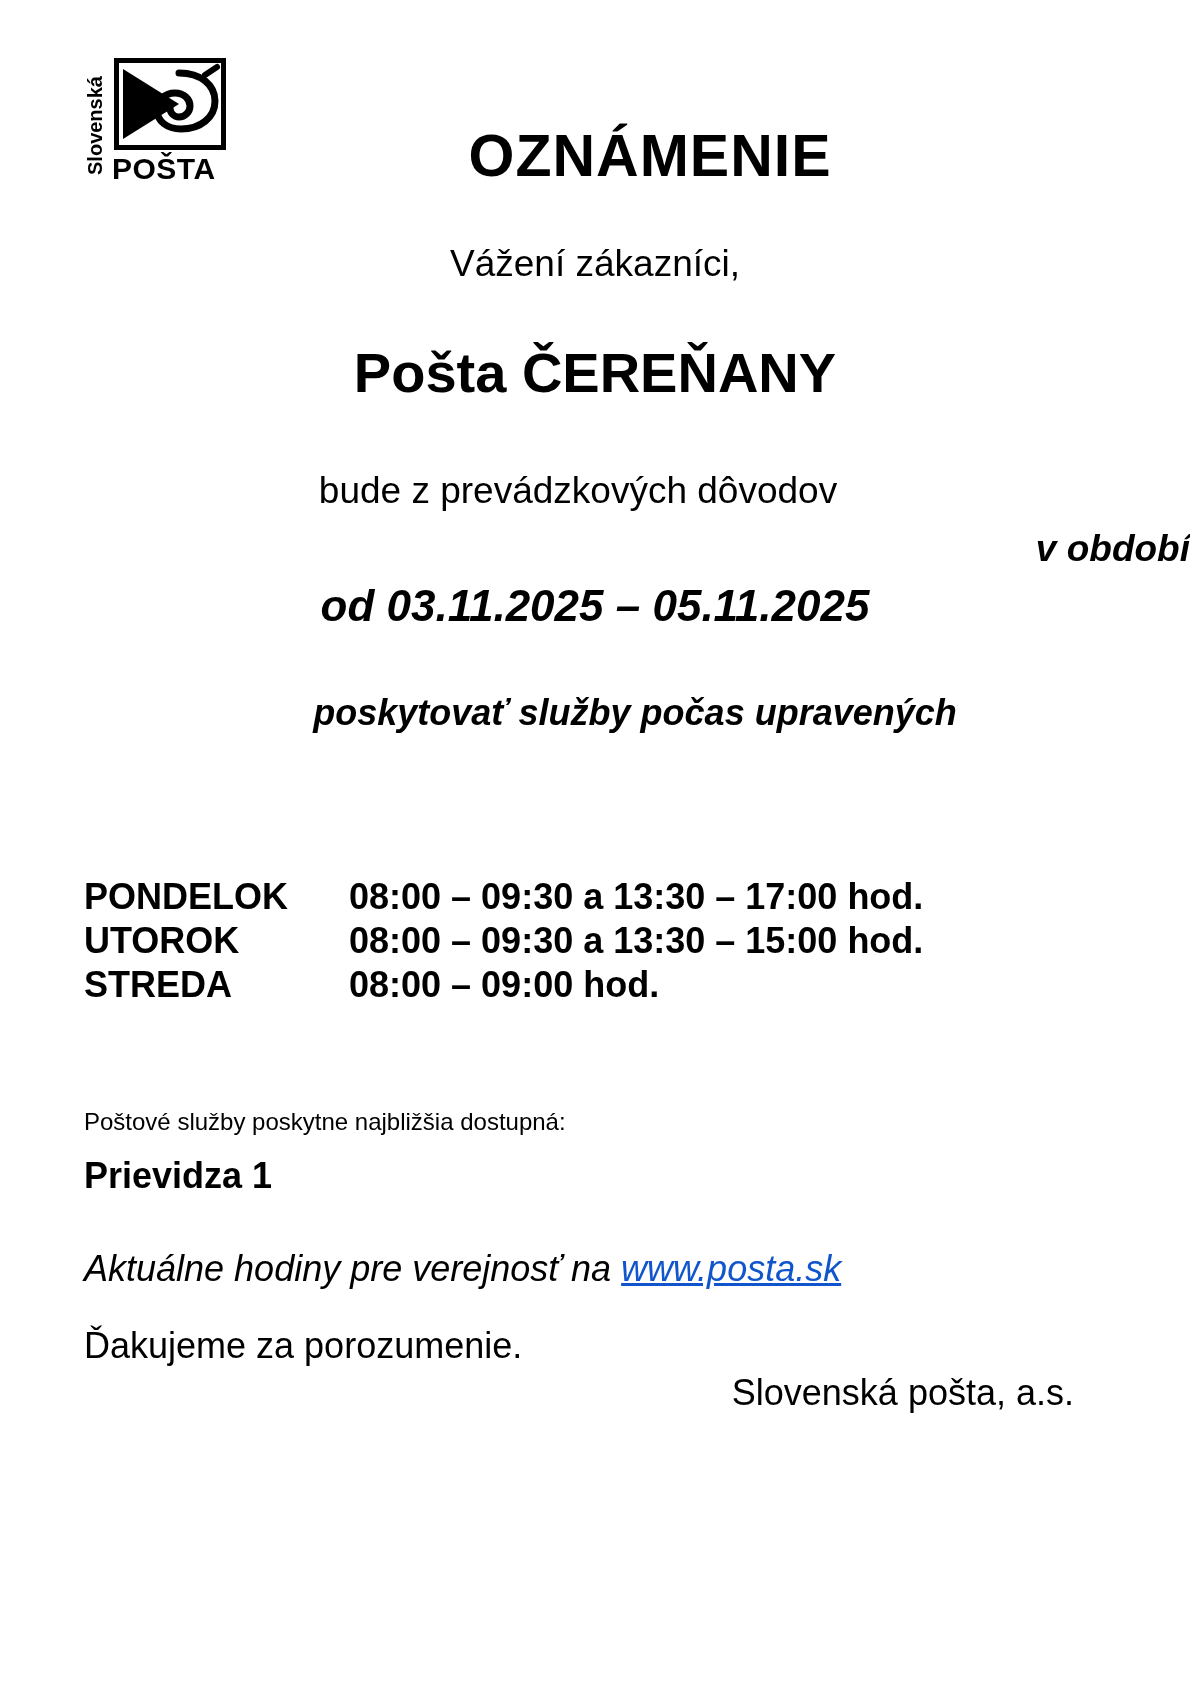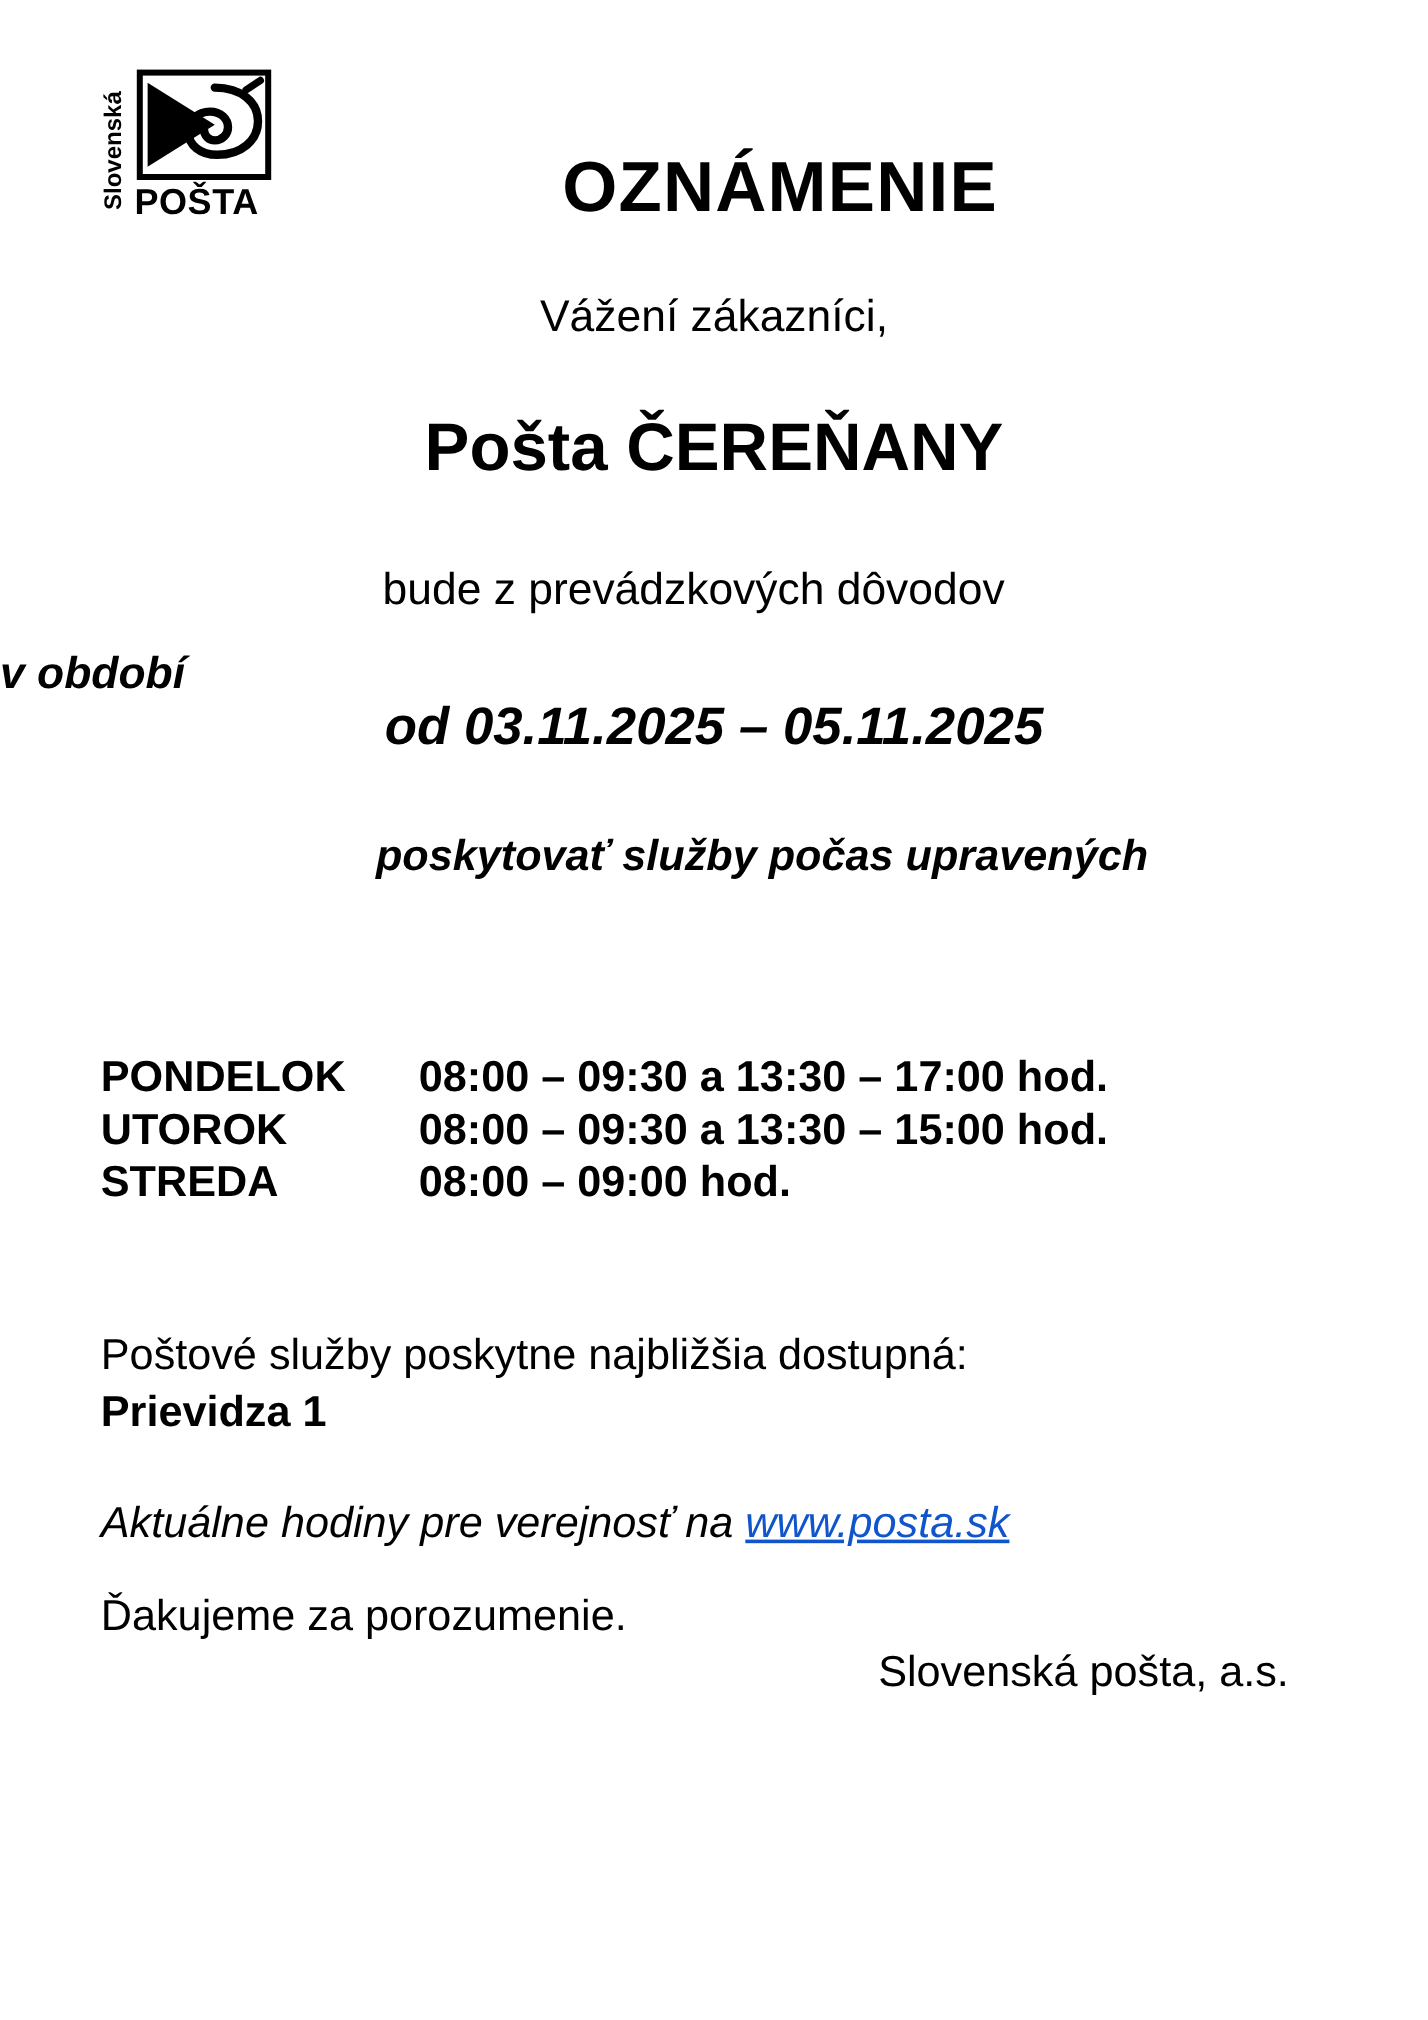--- a/index.html
+++ b/index.html
@@ -105,23 +105,23 @@
     position: absolute;
     left: 0;
     top: 470px;
     width: 1156px;
     text-align: center;
     font-size: 37px;
   }
   .period-label {
     position: absolute;
     left: 0;
-    top: 540px;
-    width: 1190px;
-    text-align: left;
+    top: 528px;
+    width: 1190px;
+    text-align: right;
     font-size: 37px;
     font-weight: bold;
     font-style: italic;
   }
   .period-dates {
     position: absolute;
     left: 0;
     top: 581px;
     width: 1190px;
     text-align: center;
@@ -162,21 +162,21 @@
   }
   .hours-time {
     flex: 1 1 auto;
   }
 
   
   .nearest-label {
     position: absolute;
     left: 84px;
     top: 1108px;
-    font-size: 36px;
+    font-size: 24px;
   }
   .nearest-office {
     position: absolute;
     left: 84px;
     top: 1155px;
     font-size: 36px;
     font-weight: bold;
   }
   .actual-hours {
     position: absolute;

